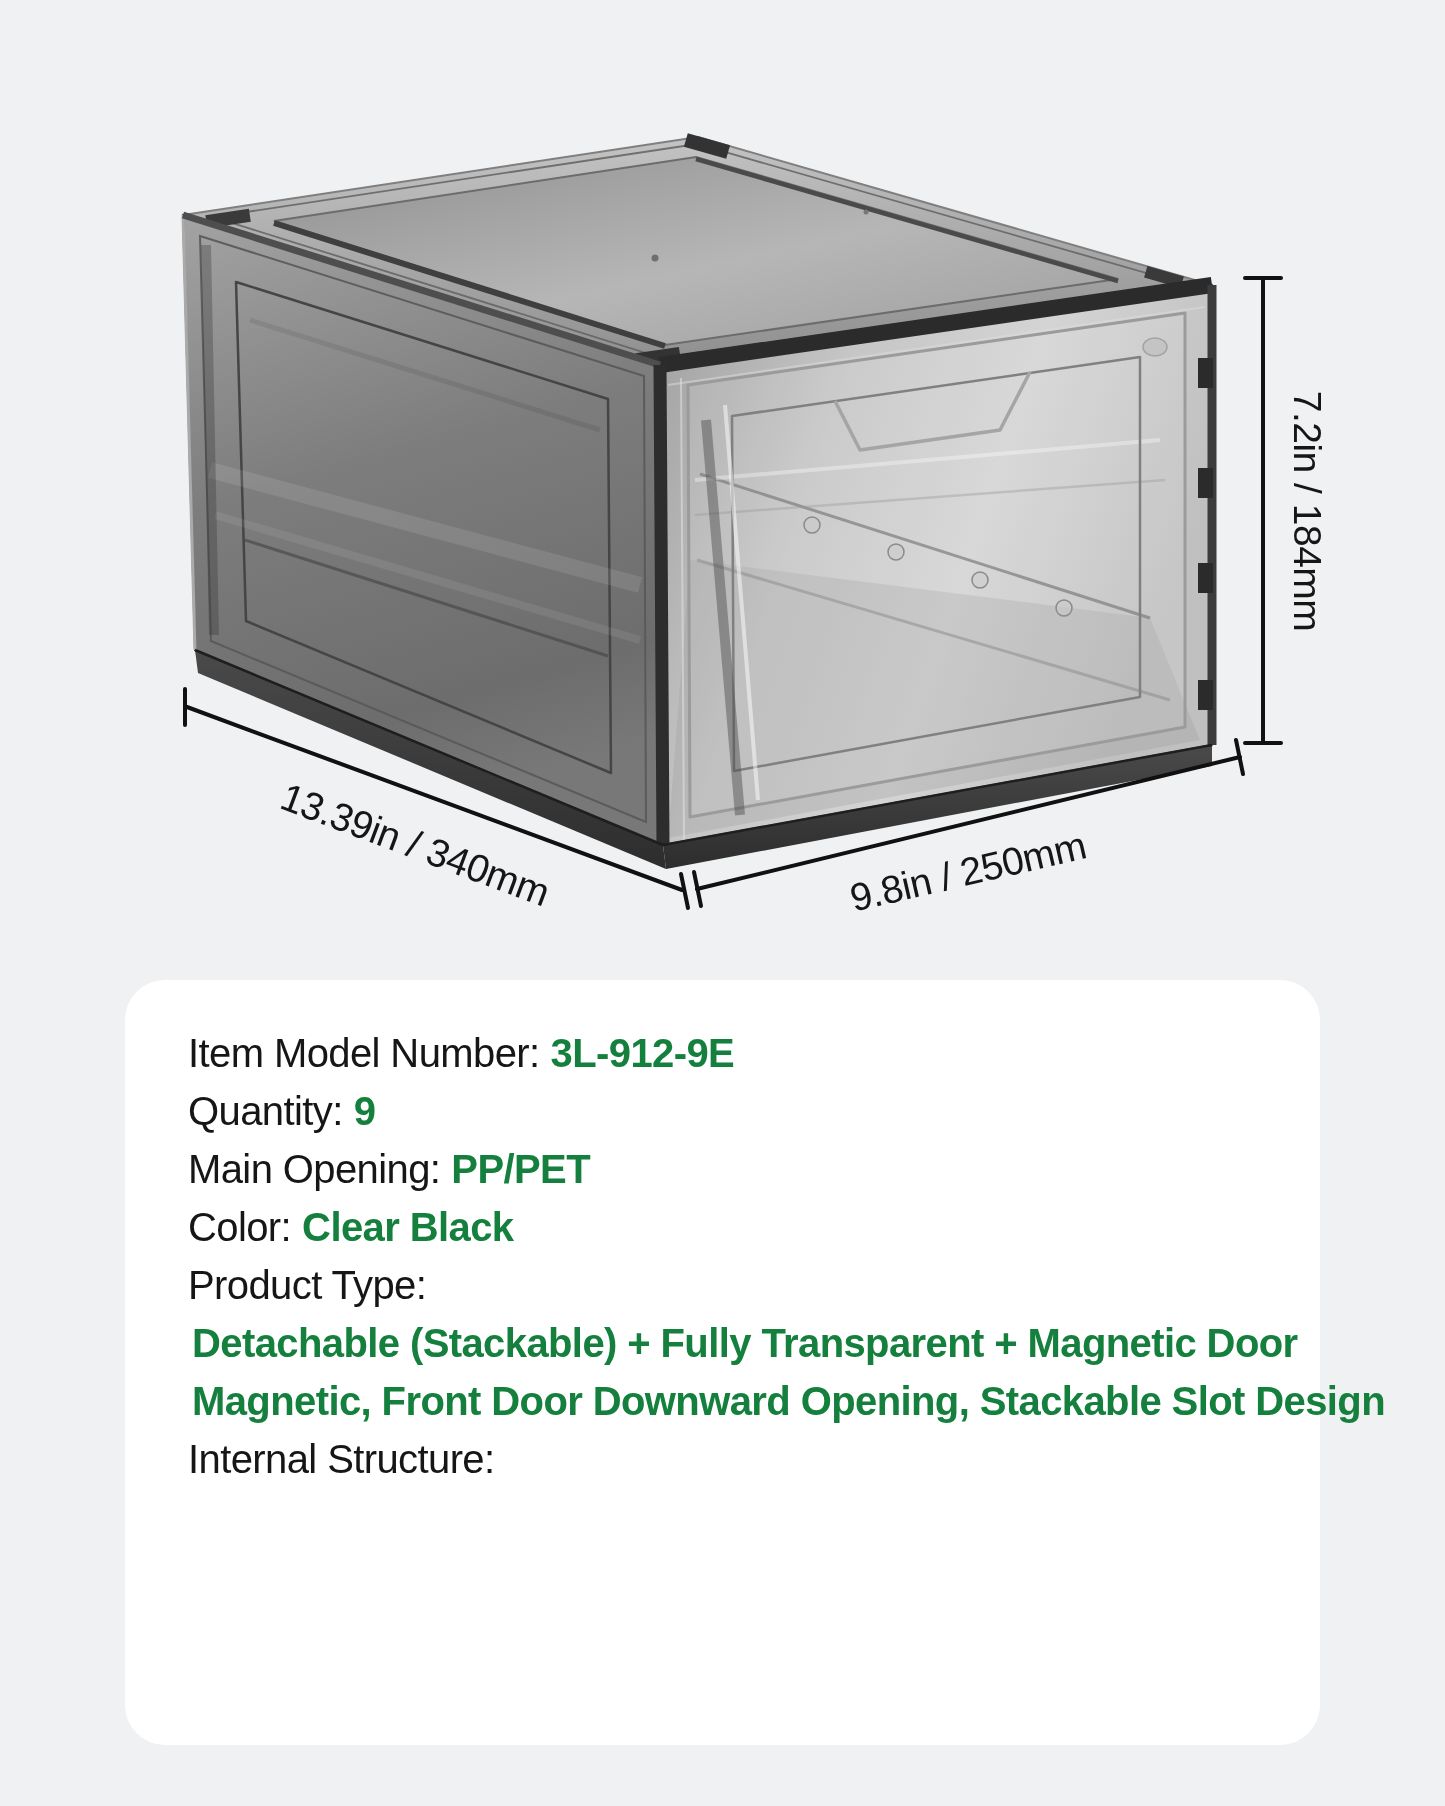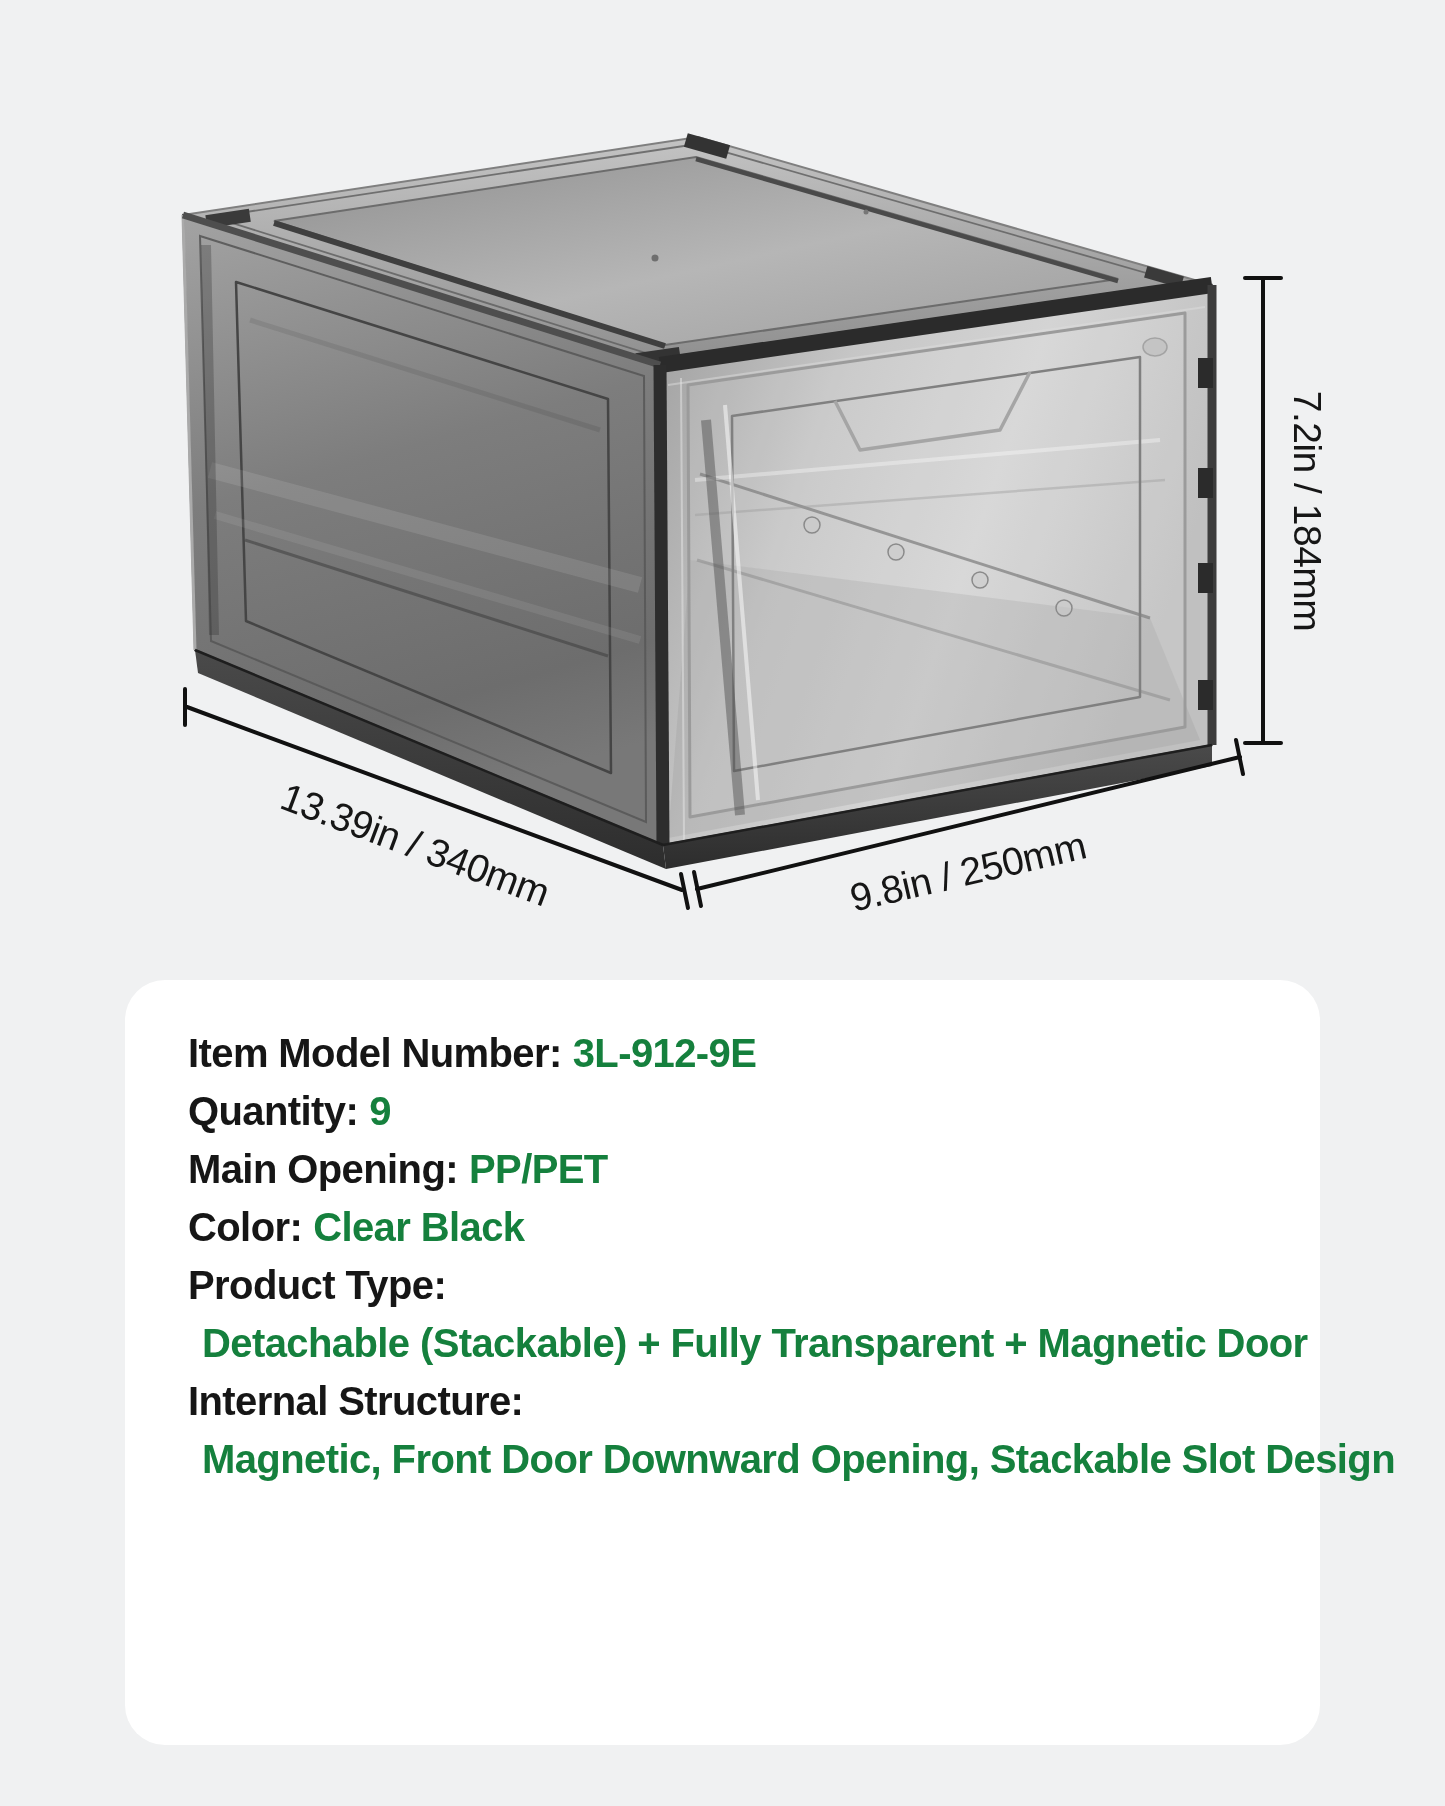--- a/index.html
+++ b/index.html
@@ -22,23 +22,23 @@
     width:1195px; height:765px;
     background:#ffffff; border-radius:40px;
     box-sizing:border-box;
     padding:44px 40px 0 63px;
   }
   .row {
     height:58px; line-height:58px;
     font-size:40px; letter-spacing:-0.6px;
     color:#161616; white-space:nowrap;
   }
-  .label { font-weight:700; color:#161616; }
+  .label { font-weight:400; color:#161616; }
   .value { font-weight:700; color:#15803d; margin-left:11px; }
-  .value.block { margin-left:14px; }
+  .value.block { margin-left:4px; }
 </style>
 </head>
 <body>
 
 <svg class="stage" viewBox="0 0 1445 977" xmlns="http://www.w3.org/2000/svg">
   <defs>
     <linearGradient id="gTop" x1="0.35" y1="0" x2="0.45" y2="1">
       <stop offset="0" stop-color="#c4c4c4"></stop>
       <stop offset="0.55" stop-color="#a7a7a7"></stop>
       <stop offset="1" stop-color="#8f8f8f"></stop>
@@ -158,18 +158,18 @@
   <div class="row">
     <span class="label">Color:</span><span class="value">Clear Black</span>
   </div>
   <div class="row">
     <span class="label">Product Type:</span>
   </div>
   <div class="row">
     <span class="value block">Detachable (Stackable) + Fully Transparent + Magnetic Door</span>
   </div>
   <div class="row">
-    <span class="label">Internal Structure:</span>
+    <span class="value block">Magnetic, Front Door Downward Opening, Stackable Slot Design</span>
   </div>
   <div class="row">
-    <span class="value block">Magnetic, Front Door Downward Opening, Stackable Slot Design</span>
+    <span class="label">Internal Structure:</span>
   </div>
 </section>
 
 </body></html>

